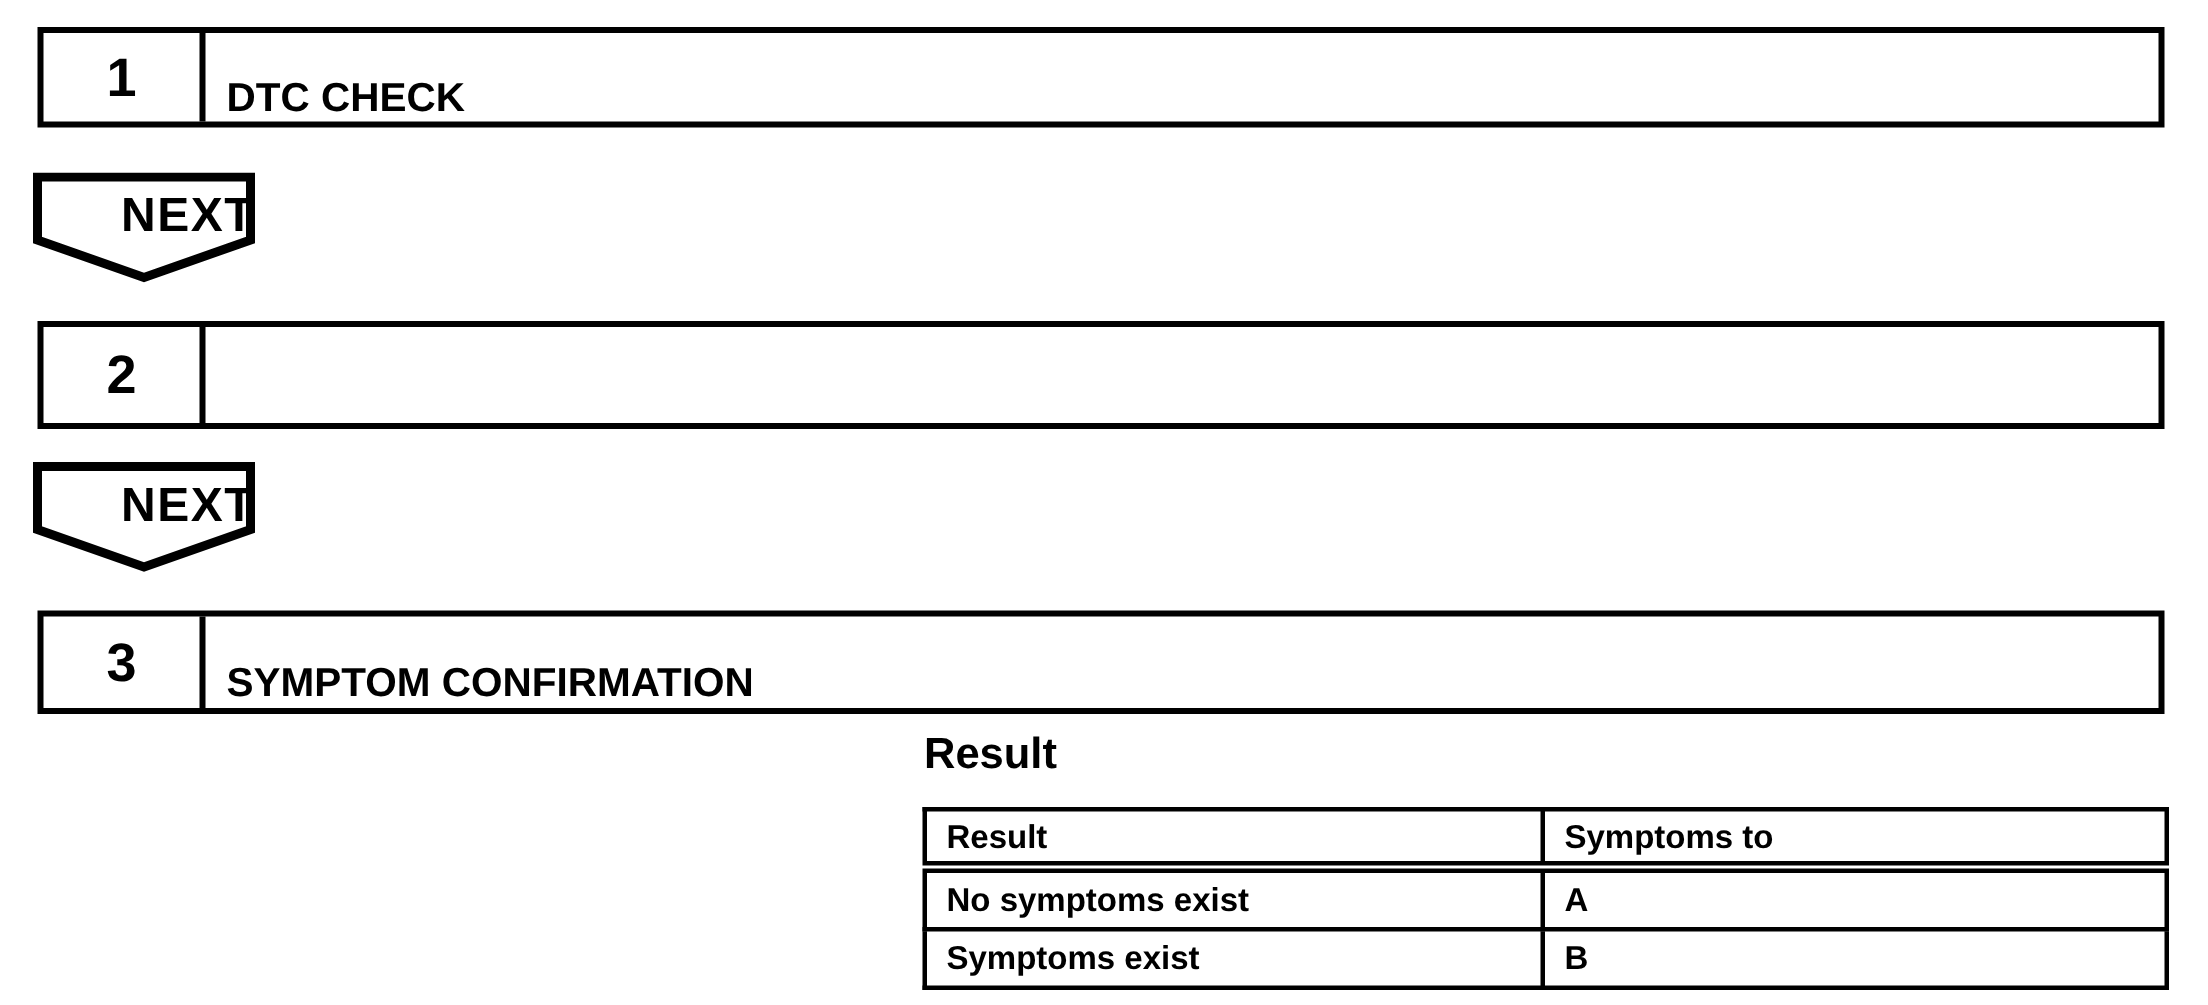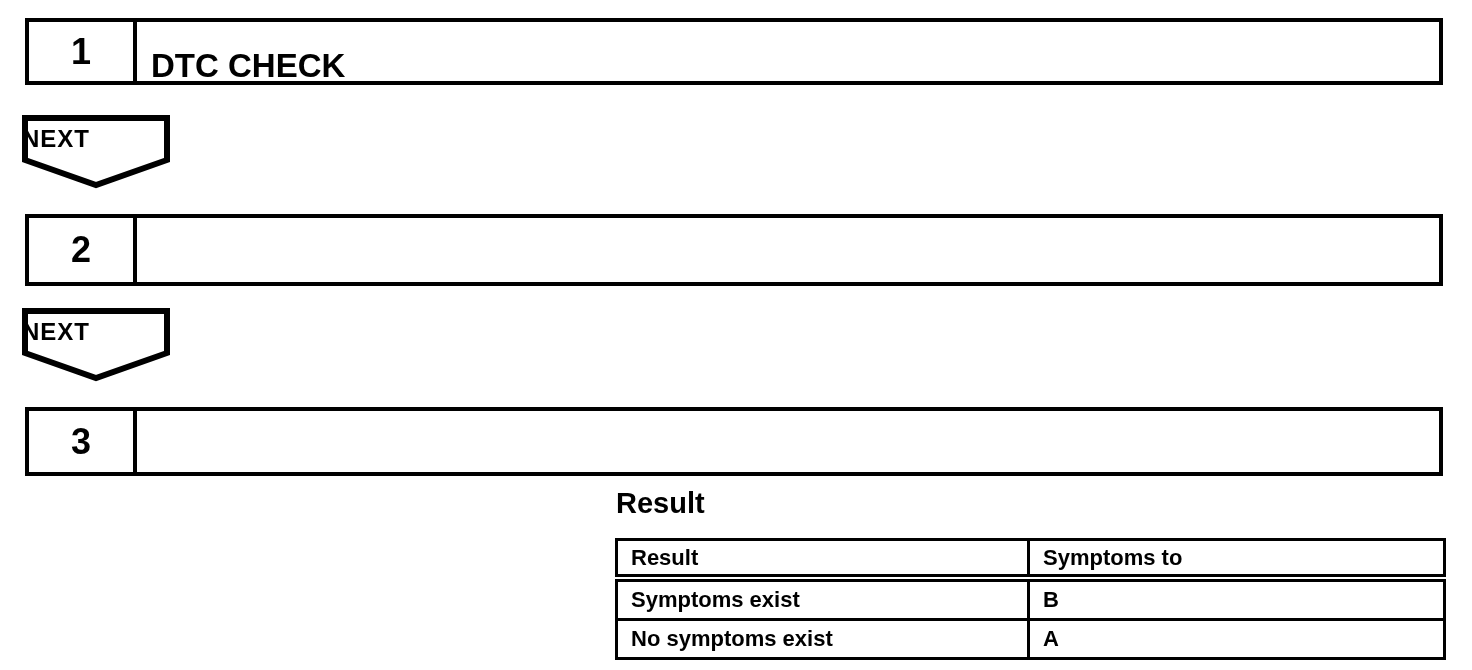--- a/index.html
+++ b/index.html
@@ -44,21 +44,21 @@
     font-size: 36px;
     line-height: 1;
   }
   .step-title-cell {
     flex: 1;
     display: flex;
     align-items: center;
     padding-left: 14px;
   }
   .step-title {
-    font-size: 33px;
+    font-size: 27px;
     line-height: 1;
     letter-spacing: 0px;
     white-space: nowrap;
     margin-top: 28px;
   }
 
   
   .next-connector {
     position: absolute;
     left: 22px;
@@ -66,22 +66,22 @@
     height: 74px;
   }
   .next-connector.c1 { top: 115px; }
   .next-connector.c2 { top: 308px; }
   .next-connector svg { display: block; }
   .next-label {
     position: absolute;
     left: 0;
     top: 10px;
     width: 100%;
-    text-align: left;
-    font-size: 24px;
+    text-align: right;
+    font-size: 32px;
     line-height: 1.15;
     letter-spacing: 1px;
   }
 
   
   .result-heading {
     position: absolute;
     left: 616px;
     top: 489px;
     font-size: 29px;
@@ -146,40 +146,43 @@
     <svg width="148" height="74" viewBox="0 0 148 74" aria-hidden="true">
       <polygon points="3,3 145,3 145,45 74,70 3,45" fill="#ffffff" stroke="#000000" stroke-width="6" stroke-linejoin="miter"></polygon>
     </svg>
     <span class="next-label">NEXT</span>
   </div>
 
   <div class="step-box s3">
     <div class="step-num-cell">
       <span class="step-num">3</span>
     </div>
+    <div class="step-title-cell">
+      <span class="step-title">SYMPTOM CONFIRMATION</span>
+    </div>
   </div>
 
   <div class="result-heading">Result</div>
 
   <table class="result-table">
     <colgroup>
       <col class="c-result">
       <col class="c-proceed">
     </colgroup>
     <thead>
       <tr>
         <th>Result</th>
         <th>Symptoms to</th>
       </tr>
     </thead>
     <tbody>
       <tr>
+        <td>No symptoms exist</td>
+        <td>A</td>
+      </tr>
+      <tr>
         <td>Symptoms exist</td>
         <td>B</td>
-      </tr>
-      <tr>
-        <td>No symptoms exist</td>
-        <td>A</td>
       </tr>
     </tbody>
   </table>
 
 </div>
 
 </body></html>

